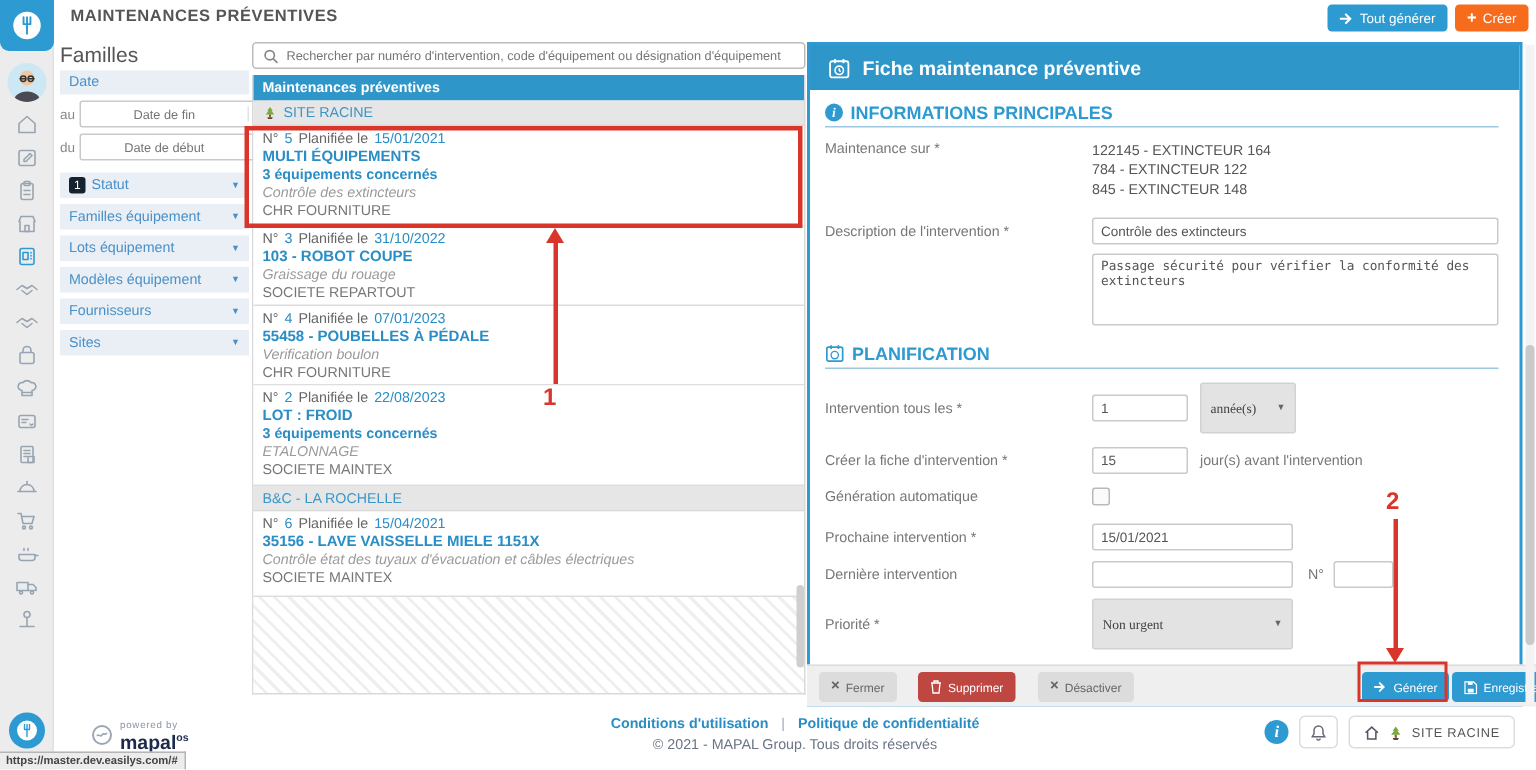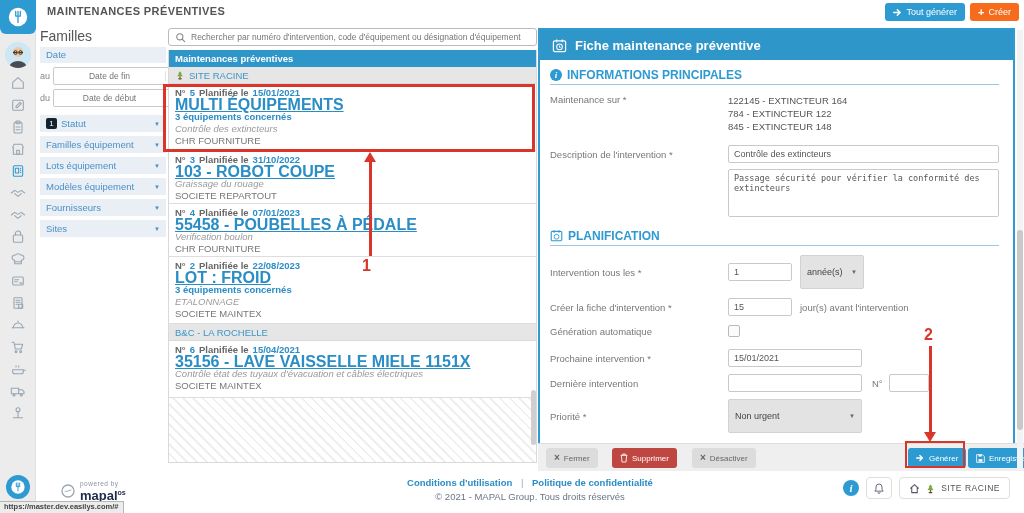--- a/index.html
+++ b/index.html
@@ -41,24 +41,24 @@
   .filter-dd .caret { font-size:6px; color:#4a90c8; }
   .badge { display:inline-block; width:11px; height:11px; background:#15232e; color:#fff; border-radius:2px; font-size:8px; line-height:11px; text-align:center; margin-right:4px; }
   
   .listpanel { position:absolute; left:168px; top:28px; width:369px; }
   .searchbar { display:flex; align-items:center; height:18px; border:1px solid #bbb; border-radius:3px; background:#fff; padding:4px 6px; gap:5px; }
   .searchbar input { flex:1; min-width:0; border:none; outline:none; font-family:inherit; font-size:8.5px; color:#555; background:transparent; }
   .list-table { margin-top:4px; border:1px solid #d9d9d9; border-top:none; }
   .list-header { height:17px; background:#2f96c9; color:#fff; font-size:9.5px; font-weight:bold; line-height:17px; padding-left:6px; }
   .group-header { height:17px; background:#e6e6e6; color:#3b97c9; font-size:9.5px; line-height:17px; padding-left:6px; display:flex; align-items:center; gap:4px; border-bottom:1px solid #d9d9d9; }
   .list-item { padding:3px 6px 0 6px; border-bottom:1px solid #ddd; overflow:hidden; cursor:pointer; background:#fff; }
-  .li-line1 { font-size:9.5px; line-height:12px; font-weight:bold; color:#666; }
+  .li-line1 { font-size:9.5px; line-height:12px; font-weight:normal; color:#666; }
   .li-line1 .blue { color:#2a8dc5; }
   .li-line1 span { margin-right:4px; }
-  .li-title { font-size:16px; line-height:12px; font-weight:bold; color:#2a8dc5;text-decoration:underline; }
+  .li-title { font-size:10px; line-height:12px; font-weight:bold; color:#2a8dc5; }
   .li-sub { font-size:9.5px; line-height:12px; font-weight:bold; color:#2a8dc5; }
   .li-desc { font-size:9.5px; line-height:12px; font-style:italic; color:#9a9a9a; }
   .li-supplier { font-size:9.5px; line-height:12px; color:#777; }
   .hatched { height:64px; background:repeating-linear-gradient(45deg, #fff 0 5px, #efefef 5px 7px); }
   .list-scroll-thumb { position:absolute; left:363px; top:362px; width:5px; height:55px; background:#cfcfcf; border-radius:3px; }
   
   .detail { position:absolute; left:538px; top:28px; width:477px; height:443px; border:2px solid #2d9ad2; background:#fff; }
   .detail-header { height:30px; background:#2f96c9; color:#fff; display:flex; align-items:center; gap:8px; padding-left:12px; }
   .detail-header .dtitle { font-size:13px; font-weight:bold; }
   .detail-body { position:absolute; top:30px; left:0; right:0; bottom:28px; padding:0 14px 0 10px; overflow:hidden; }
@@ -67,21 +67,21 @@
   .info-badge { width:12px; height:12px; border-radius:50%; background:#2d9ad2; color:#fff; font-size:9px; font-weight:bold; font-style:italic; text-align:center; line-height:12px; font-family:"Liberation Serif", serif; }
   .frow { display:flex; align-items:center; margin-top:9px; }
   .flabel { width:178px; flex:none; font-size:9.5px; color:#777; }
   .fvals div { font-size:9.5px; line-height:13px; color:#555; }
   .inp { height:18px; border:1px solid #c9c9c9; border-radius:2px; font-family:inherit; font-size:9px; color:#555; padding:0 5px; outline:none; background:#fff; }
   .inp.wide { width:272px; }
   .inp.med { width:134px; }
   .inp.small { width:64px; }
   .inp.tiny { width:40px; }
   .tarea { width:272px; height:48px; border:1px solid #c9c9c9; border-radius:2px; resize:none; font-family:"DejaVu Sans Mono", monospace; font-size:8.5px; color:#555; padding:3px 5px; outline:none; }
-  .select { display:flex; align-items:center; height:34px; background:#e3e3e3; border:1px solid #d2d2d2; border-radius:2px; font-size:9px; color:#444; padding:16px 6px; cursor:pointer; }
+  .select { display:flex; align-items:center; height:34px; background:#e3e3e3; border:1px solid #d2d2d2; border-radius:2px; font-size:9px; color:#444; padding:16px 6px; cursor:pointer;font-family:Liberation Serif, serif; }
   .select .sval { flex:1; }
   .select .caret { font-size:6px; color:#666; margin-left:8px; }
   .select.w64 { width:64px; margin-left:8px; }
   .select.w134 { width:134px; }
   .select.w272 { width:272px; }
   .suffix-text { margin-left:8px; font-size:9.5px; color:#777; }
   .num-label { margin-left:10px; margin-right:6px; font-size:9.5px; color:#777; }
   .checkbox { width:12px; height:12px; border:1px solid #b9b9b9; border-radius:2px; background:#fbfbfb; cursor:pointer; }
   .detail-actions { position:absolute; left:538px; top:443px; width:486px; height:28px; background:#efefef; border-top:1px solid #ddd; }
   .detail-actions .btn { position:absolute; top:4px; height:20px; font-size:8px; }

